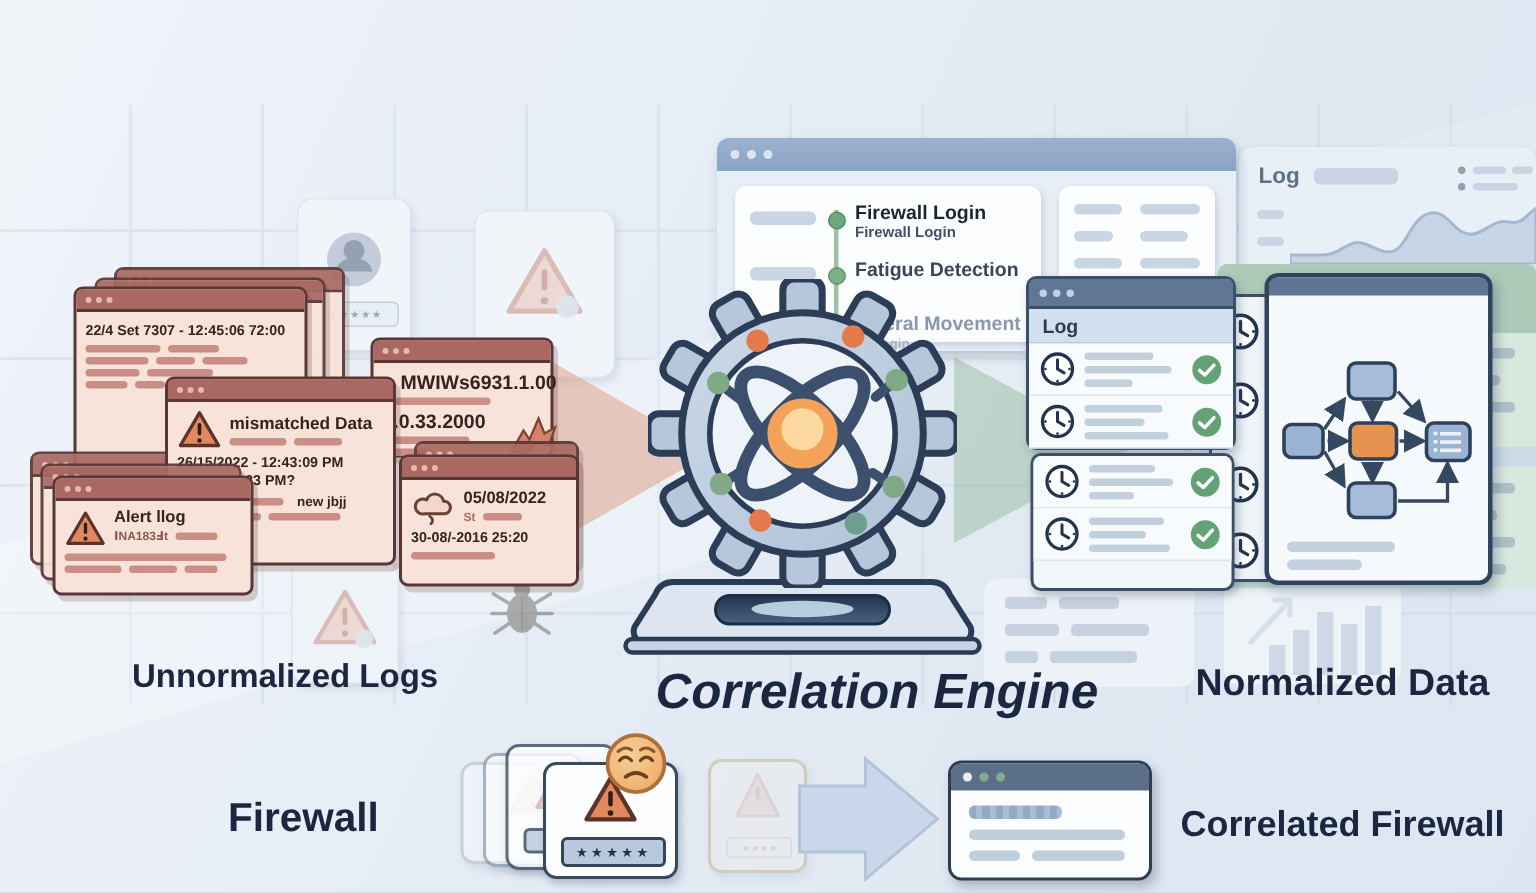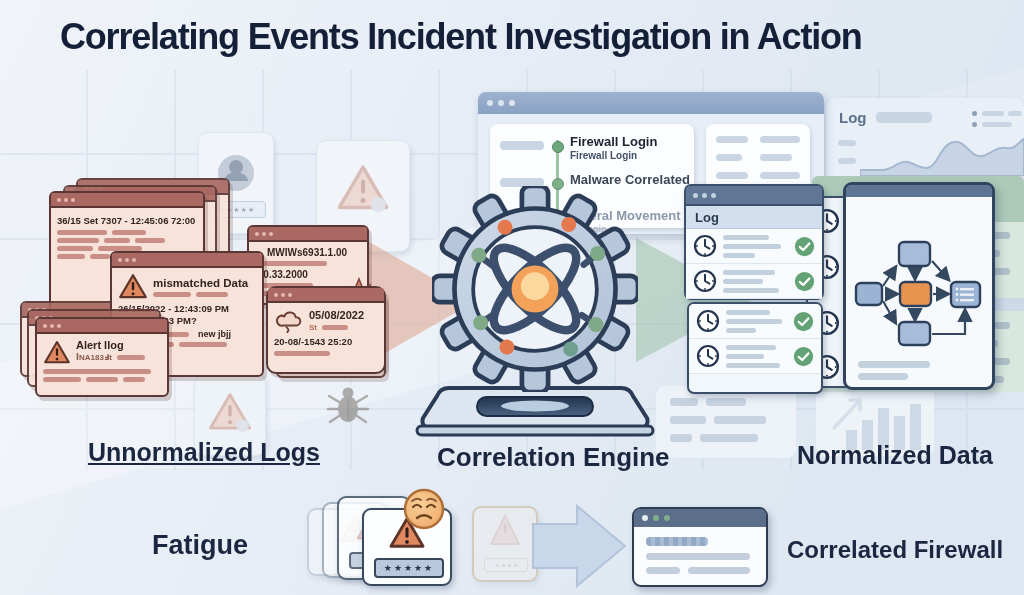--- a/index.html
+++ b/index.html
@@ -20,21 +20,21 @@
   
   .rwin{background:#f7e3da;border:2px solid #5a3734;border-radius:6px;
     box-shadow:3px 4px 0 rgba(90,55,50,.22);}
   .rbar{height:13px;background:#a96962;border-bottom:2px solid #5a3734;
     border-radius:3px 3px 0 0;display:flex;align-items:center;gap:3px;padding-left:6px;}
   .rdot{width:4px;height:4px;border-radius:50%;background:#e6b8ae;}
   .rbody{padding:5px 6px 4px 6px;}
   .rrow{display:flex;align-items:center;gap:5px;margin-bottom:3px;}
   .pill{background:#c98e85;border-radius:3px;height:5px;}
   .rtitle{font-size:11px;font-weight:700;color:#33241f;}
-  .rtext{font-size:10px;font-weight:700;color:#33241f;white-space:nowrap;}
+  .rtext{font-size:13px;font-weight:700;color:#33241f;white-space:nowrap;}
   .rsub{font-size:8px;font-weight:700;color:#8a5a4e;white-space:nowrap;}
   .ghost{opacity:.92;}
   
   .bwin{background:#e7eef7;border-radius:8px;box-shadow:2px 4px 8px rgba(70,90,120,.28);text-align:center;}
   .bbar{height:22px;background:linear-gradient(180deg,#9db2cf,#8aa2c3);
     border-radius:8px 8px 0 0;display:flex;align-items:center;gap:5px;padding-left:9px;}
   .bdot{width:6px;height:6px;border-radius:50%;background:#dbe4ef;}
   .card{background:#fbfdff;border-radius:8px;box-shadow:1px 2px 4px rgba(90,110,140,.25);}
   .gpill{background:#c9d5e3;border-radius:4px;}
   .navwin{border:2px solid #3c4f68;border-radius:7px;background:#f2f7fb;
@@ -104,21 +104,20 @@
         <path d="M11,21 a6,6 0 1 1 1.5,-11 a7,7 0 0 1 13.5,1 a5,5 0 0 1 1,10 z" fill="#f2d8ca" stroke="#6b4034" stroke-width="2.4" stroke-linejoin="round"></path>
         <path d="M15,23 q4,3 1,6" stroke="#6b4034" stroke-width="2.2" fill="none" stroke-linecap="round"></path>
       </symbol>
     </defs>
   </svg>
 
   <div class="abs grid"></div>
   <div class="abs streak" style="left:-120px;top:300px;width:700px;height:140px;"></div>
   <div class="abs streak" style="left:500px;top:120px;width:700px;height:120px;opacity:.5;"></div>
 
-  <div class="abs title">Correlating Events Incident Investigation in Action</div>
 
   <div class="abs fcard" style="left:198px;top:132px;width:74px;height:100px;z-index:1;">
     <svg width="74" height="100">
       <circle cx="37" cy="40" r="18" fill="#c3ccd8"></circle>
       <circle cx="37" cy="34" r="7" fill="#93a1b3"></circle>
       <path d="M25,48 a12,9 0 0 1 24,0 z" fill="#93a1b3"></path>
     </svg>
     <div class="abs stars" style="left:9px;top:68px;width:56px;height:15px;background:#e8eef5;border:1.5px solid #c3cedc;color:#9aa8ba;font-size:7px;letter-spacing:1px;">★★★★★</div>
   </div>
   <div class="abs fcard" style="left:316px;top:140px;width:92px;height:110px;z-index:1;">
@@ -173,21 +172,21 @@
     <div class="abs card" style="left:12px;top:32px;width:204px;height:104px;">
       <div class="abs" style="left:66px;top:16px;width:3px;height:84px;background:#9cc3a4;"></div>
       <div class="abs gpill" style="left:10px;top:17px;width:44px;height:9px;"></div>
       <div class="abs gpill" style="left:10px;top:54px;width:44px;height:9px;"></div>
       <div class="abs gpill" style="left:10px;top:91px;width:44px;height:9px;opacity:.6;"></div>
       <div class="abs" style="left:62px;top:17px;width:10px;height:10px;border-radius:50%;background:#6fa87c;border:1.5px solid #578a63;"></div>
       <div class="abs" style="left:62px;top:54px;width:10px;height:10px;border-radius:50%;background:#7db089;border:1.5px solid #639570;"></div>
       <div class="abs" style="left:62px;top:91px;width:10px;height:10px;border-radius:50%;background:#a9c7b0;border:1.5px solid #8fb29a;"></div>
       <div class="abs nowrap" style="left:80px;top:10px;font-size:13px;font-weight:800;color:#1c2430;">Firewall Login</div>
       <div class="abs nowrap" style="left:80px;top:26px;font-size:10px;font-weight:700;color:#44506a;">Firewall Login</div>
-      <div class="abs nowrap" style="left:80px;top:48px;font-size:13px;font-weight:700;color:#3c4656;">Malware Correlated</div>
+      <div class="abs nowrap" style="left:80px;top:48px;font-size:13px;font-weight:700;color:#3c4656;">Fatigue Detection</div>
       <div class="abs nowrap" style="left:80px;top:84px;font-size:13px;font-weight:700;color:#8b97ab;">Lateral Movement</div>
       <div class="abs nowrap" style="left:92px;top:100px;font-size:9px;font-weight:700;color:#a8b2c4;">Login</div>
     </div>
     <div class="abs card" style="left:228px;top:32px;width:104px;height:88px;">
       <div class="abs gpill" style="left:10px;top:12px;width:32px;height:7px;"></div>
         <div class="abs gpill" style="left:54px;top:12px;width:40px;height:7px;"></div>
       <div class="abs gpill" style="left:10px;top:30px;width:26px;height:7px;"></div>
         <div class="abs gpill" style="left:54px;top:30px;width:32px;height:7px;"></div>
       <div class="abs gpill" style="left:10px;top:48px;width:32px;height:7px;"></div>
         <div class="abs gpill" style="left:54px;top:48px;width:40px;height:7px;"></div>
@@ -349,21 +348,21 @@
       </div>
   </div>
 
   <div class="abs rwin" style="left:49px;top:191px;width:152px;height:140px;z-index:5;">
     <div class="rbar">
         <div class="rdot"></div>
         <div class="rdot"></div>
         <div class="rdot"></div>
       </div>
     <div class="rbody">
-      <div class="rtext" style="font-size:9.5px;margin:2px 0 4px;">36/15 Set 7307 - 12:45:06 72:00</div>
+      <div class="rtext" style="font-size:9.5px;margin:2px 0 4px;">22/4 Set 7307 - 12:45:06 72:00</div>
       <div class="rrow">
           <div class="pill" style="width:50px;"></div>
           <div class="pill" style="width:34px;"></div>
         </div>
       <div class="rrow">
           <div class="pill" style="width:42px;"></div>
           <div class="pill" style="width:26px;"></div>
           <div class="pill" style="width:30px;"></div>
         </div>
       <div class="rrow">
@@ -434,40 +433,40 @@
     </div>
   </div>
 
   <div class="abs rwin ghost" style="left:276px;top:294px;width:106px;height:80px;z-index:5;">
     <div class="rbar">
         <div class="rdot"></div>
         <div class="rdot"></div>
         <div class="rdot"></div>
       </div>
   </div>
-  <div class="abs rwin" style="left:266px;top:286px;width:116px;height:84px;z-index:6;border-radius:10px;">
+  <div class="abs rwin" style="left:266px;top:303px;width:116px;height:84px;z-index:6;">
     <div class="rbar">
         <div class="rdot"></div>
         <div class="rdot"></div>
         <div class="rdot"></div>
       </div>
     <div class="rbody">
       <div class="rrow">
         <svg width="30" height="25">
             <use href="#sym-cloud" width="30" height="25"></use>
           </svg>
         <div>
           <div class="rtitle">05/08/2022</div>
           <div class="rrow" style="margin:2px 0 0;">
             <div class="rsub" style="color:#b06a58;">St</div>
             <div class="pill" style="width:26px;"></div>
           </div>
         </div>
       </div>
-      <div class="rtext" style="font-size:9.5px;margin-top:2px;">20-08/-1543 25:20</div>
+      <div class="rtext" style="font-size:9.5px;margin-top:2px;">30-08/-2016 25:20</div>
       <div class="rrow" style="margin-top:4px;">
           <div class="pill" style="width:56px;"></div>
         </div>
     </div>
   </div>
 
   <div class="abs rwin ghost" style="left:20px;top:301px;width:130px;height:72px;z-index:5;">
     <div class="rbar">
         <div class="rdot"></div>
         <div class="rdot"></div>
@@ -581,25 +580,25 @@
       <circle cx="146" cy="41" r="8" fill="#e4794e"></circle>
       <circle cx="50" cy="74" r="8" fill="#7fa987"></circle>
       <circle cx="177" cy="72" r="8" fill="#7fa987"></circle>
       <circle cx="52" cy="146" r="8" fill="#7fa987"></circle>
       <circle cx="175" cy="148" r="8" fill="#7fa987"></circle>
       <circle cx="80" cy="172" r="8" fill="#e4794e"></circle>
       <circle cx="148" cy="174" r="8" fill="#6fa08f"></circle>
     </g>
   </svg>
 
-  <div class="abs lbl" style="left:88px;top:438px;font-size:25px;text-decoration:underline;">Unnormalized Logs</div>
-  <div class="abs lbl" style="left:437px;top:442px;font-size:26px;">Correlation Engine</div>
+  <div class="abs lbl" style="left:88px;top:438px;font-size:22px;">Unnormalized Logs</div>
+  <div class="abs lbl" style="left:437px;top:442px;font-size:33px;font-style:italic;">Correlation Engine</div>
   <div class="abs lbl" style="left:797px;top:441px;font-size:25px;">Normalized Data</div>
 
-  <div class="abs lbl" style="left:152px;top:530px;font-size:27px;">Fatigue</div>
+  <div class="abs lbl" style="left:152px;top:530px;font-size:27px;">Firewall</div>
 
   <div class="abs fstack" style="left:307px;top:508px;width:56px;height:64px;opacity:.35;border-color:#8c9aac;z-index:3;"></div>
   <div class="abs fstack" style="left:322px;top:502px;width:62px;height:72px;opacity:.55;border-color:#6e7f94;z-index:4;">
     <svg width="62" height="48">
         <use href="#sym-warn-faint" x="14" y="10" width="34" height="30"></use>
       </svg>
   </div>
   <div class="abs fstack" style="left:337px;top:496px;width:70px;height:80px;opacity:.8;z-index:5;">
     <svg width="70" height="50">
         <use href="#sym-warn-faint" x="16" y="10" width="38" height="34"></use>

